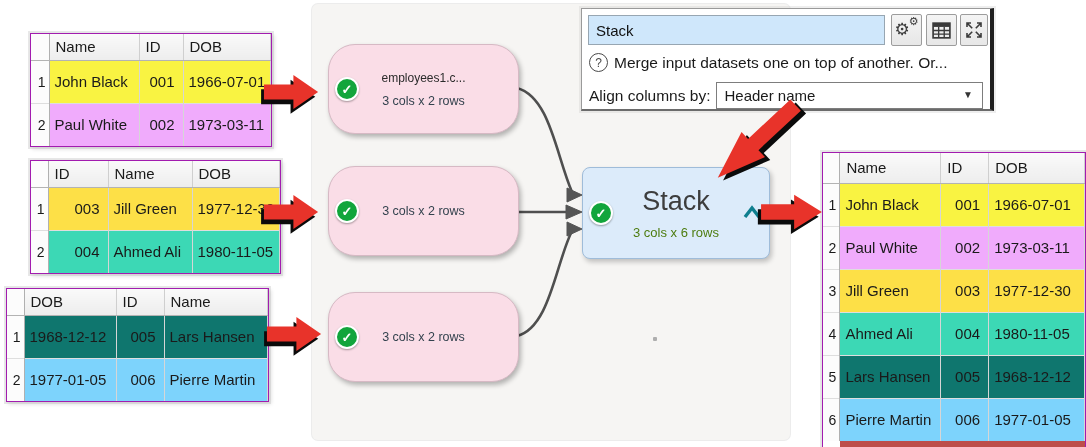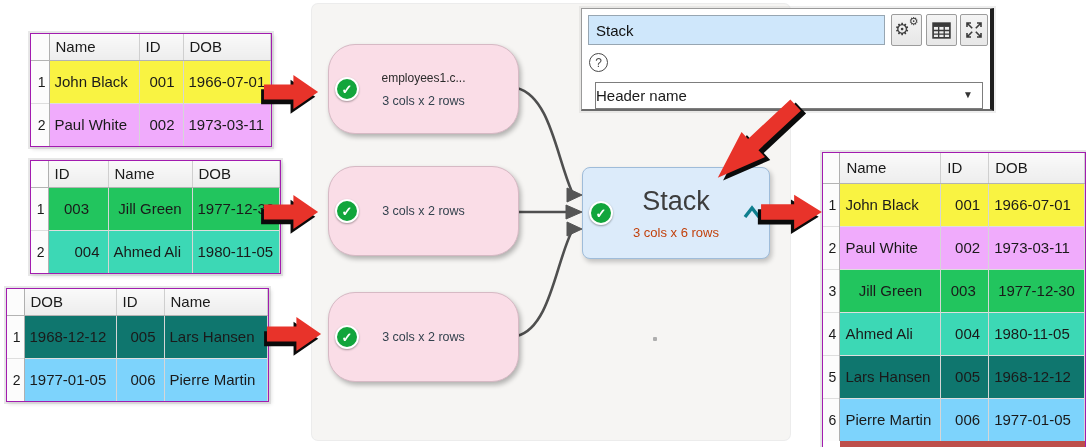--- a/index.html
+++ b/index.html
@@ -17,21 +17,21 @@
   
   .node{position:absolute;width:189px;height:88px;background:#fadde7;border:1px solid #d6b9c4;
         border-radius:27px;box-shadow:2px 3px 5px rgba(0,0,0,.28);z-index:3;
         display:flex;flex-direction:column;align-items:center;justify-content:center;gap:9px;}
   .node .ttl{font-size:12px;color:#2b2b2b;}
   .node .sub{font-size:12.5px;color:#33424e;}
   .stack-node{position:absolute;left:582px;top:167px;width:186px;height:90px;background:#dcebfa;
         border:1px solid #9fbcd9;border-radius:8px;box-shadow:2px 3px 5px rgba(0,0,0,.22);z-index:3;
         display:flex;flex-direction:column;align-items:center;justify-content:center;gap:8px;}
   .stack-node .ttl{font-size:27px;color:#3d3d3d;}
-  .stack-node .sub{font-size:13px;color:#c2410c;}
+  .stack-node .sub{font-size:13px;color:#4d7c0f;}
   .check{position:absolute;left:6px;top:calc(50% - 12px);width:20px;height:20px;border-radius:50%;
          background:#12a53c;border:2px solid #fff;box-shadow:0 1px 2px rgba(0,0,0,.35);
          color:#fff;font-size:13px;font-weight:bold;display:flex;align-items:center;justify-content:center;}
   .caret{position:absolute;right:8px;top:calc(50% - 9px);}
 
   
   .tbl{position:absolute;z-index:4;background:#fff;border:1px solid #a21caf;
        box-shadow:0 0 0 2px rgba(190,190,190,.35),2px 2px 4px rgba(0,0,0,.15);}
   .tbl table{border-collapse:collapse;table-layout:fixed;}
   .tbl tr{height:43px;}
@@ -39,21 +39,21 @@
   .tbl.out tr.hdr{height:30px;}
   .tbl th{background:linear-gradient(#fafafa,#ededed);font-weight:normal;font-size:15px;text-align:left;
           padding:0 0 0 6px;border-right:1px solid #cfcfcf;border-bottom:1px solid #b3b3b3;
           white-space:nowrap;overflow:hidden;}
   .tbl td{font-size:15px;padding:0 5px;border-right:1px solid rgba(0,0,0,.16);
           border-top:1px solid rgba(0,0,0,.13);white-space:nowrap;overflow:hidden;}
   .tbl td.rn,.tbl th.rn{background:#fcfcfc;border-right:1px solid #b0b0b0;text-align:right;
           padding:0 3px 0 1px;font-size:14px;}
   .l{text-align:left;} .r{text-align:right;padding-right:8px !important;}
   .y1{background:#f9f342;} .y2{background:#f0abfc;}
-  .t1{background:#22c55e;text-align:center;} .t2{background:#3cd8b5;}
+  .t1{background:#fde047;} .t2{background:#3cd8b5;}
   .s1{background:#0f766e;} .s2{background:#7dd3fc;}
   .torn-bottom{height:6px;background:#bd4f4b;margin-left:17px;}
 
   
   .panel{position:absolute;left:581px;top:8px;width:408px;height:100px;background:#fff;z-index:5;
          border:1px solid #9a9a9a;border-right:4px solid #1f1f1f;border-bottom:2px solid #6b6b6b;
          box-shadow:0 0 0 2px rgba(200,200,200,.3);}
   .panel .name-input{position:absolute;left:6px;top:6px;width:288px;height:28px;background:#cfe7fb;
          border:1px solid #97a6b2;font-family:"Liberation Sans",sans-serif;font-size:15px;color:#111;
          padding:0 0 0 7px;box-sizing:content-box;}
@@ -64,21 +64,21 @@
   .gear-wrap{position:relative;width:22px;height:22px;color:#3c3c3c;}
   .gear-big{position:absolute;left:-1px;top:2px;font-size:17px;line-height:17px;}
   .gear-small{position:absolute;right:-1px;top:-3px;font-size:11px;line-height:11px;}
   .desc-row{position:absolute;left:7px;top:44px;width:394px;display:flex;align-items:center;gap:6px;}
   .help-ic{flex:0 0 auto;width:17px;height:17px;border:1.6px solid #4a4a4a;border-radius:50%;
            font-size:12px;color:#4a4a4a;display:flex;align-items:center;justify-content:center;}
   .desc-text{font-size:15.5px;white-space:nowrap;overflow:hidden;}
   .align-row{position:absolute;left:7px;top:73px;width:394px;display:flex;align-items:center;}
   .align-label{font-size:15.5px;white-space:nowrap;}
   .combo{position:relative;margin-left:6px;flex:1;height:25px;background:#fff;border:1px solid #7d7d7d;
-         display:flex;align-items:center;font-size:15px;cursor:pointer;}
+         display:flex;align-items:center;padding-left:7px;font-size:15px;cursor:pointer;}
   .combo .arrow{position:absolute;right:9px;top:6px;font-size:10px;color:#333;}
 
   
   .rarrow{position:absolute;z-index:6;pointer-events:none;}
   .rarrow svg{overflow:visible;display:block;}
 </style>
 </head>
 <body>
 
 <div id="screen">
@@ -144,22 +144,24 @@
         <g stroke="#3a3a3a" stroke-width="1.6" fill="none">
           <path d="M8.2 8.2 L3 3 M3 7 V3 H7"></path>
           <path d="M11.8 8.2 L17 3 M13 3 H17 V7"></path>
           <path d="M8.2 11.8 L3 17 M3 13 V17 H7"></path>
           <path d="M11.8 11.8 L17 17 M17 13 V17 H13"></path>
         </g>
       </svg>
     </div>
     <div class="desc-row">
       <span class="help-ic">?</span>
+      <span class="desc-text">Merge input datasets one on top of another. Or...</span>
     </div>
     <div class="align-row">
+      <span class="align-label">Align columns by:</span>
       <span class="combo">
         <span>Header name</span>
         <span class="arrow">▼</span>
       </span>
     </div>
   </div>
 
   <div class="tbl" style="left:30px;top:33px;">
     <table>
       <colgroup>

